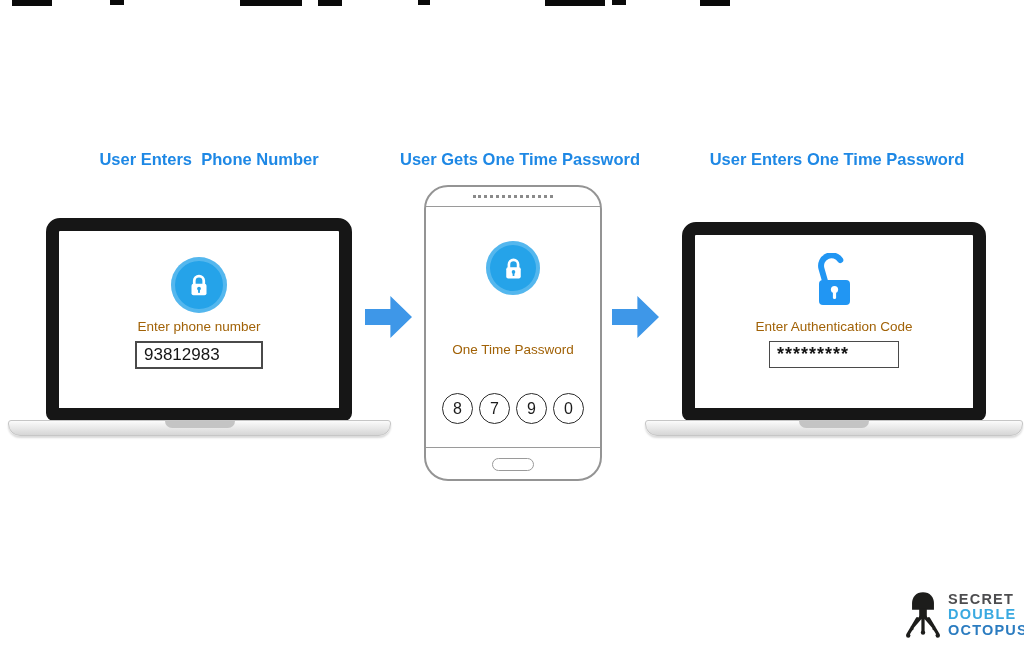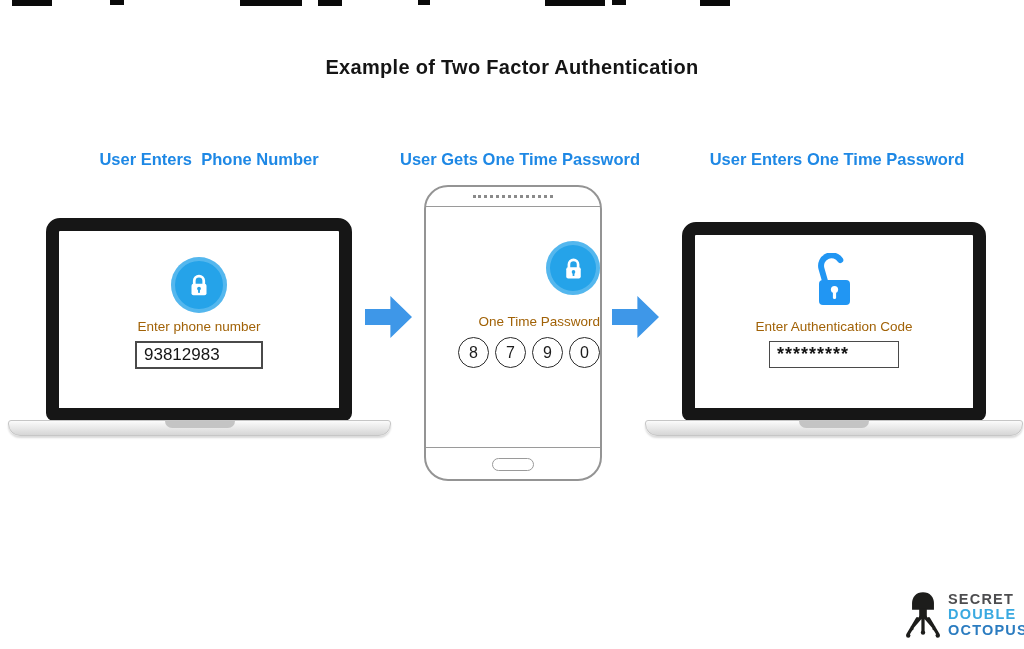--- a/index.html
+++ b/index.html
@@ -53,21 +53,21 @@
   
   .phone { position:absolute; left:424px; top:185px; width:178px; height:296px;
            background:#fff; border:2px solid #949494; border-radius:24px; }
   .speaker { position:absolute; top:8px; left:50%; transform:translateX(-50%);
              width:80px; border-top:3px dotted #8a8a8a; }
   .phone-top-line { position:absolute; top:19px; left:0; right:0; border-top:1.5px solid #9a9a9a; }
   .phone-bottom-line { position:absolute; bottom:31px; left:0; right:0; border-top:1.5px solid #9a9a9a; }
   .home-btn { position:absolute; bottom:8px; left:50%; transform:translateX(-50%);
               width:42px; height:13px; border:1.5px solid #9a9a9a; border-radius:8px; background:#fff; }
   .phone-screen { position:absolute; top:21px; bottom:32px; left:0; right:0;
-                  display:flex; flex-direction:column; align-items:flex-end; }
+                  display:flex; flex-direction:column; align-items:center;gap:28px; }
   .otp-row { display:flex; gap:6px; margin-top:8px; }
   .digit-circle { width:31px; height:31px; border:1.5px solid #2b2b2b; border-radius:50%;
                   display:flex; align-items:center; justify-content:center;
                   font-size:16px; color:#1c1c1c; background:#fff; }
 
   
   .logo { position:absolute; left:903px; top:589px; display:flex; align-items:center; gap:5px; }
   .logo-text { font-weight:700; font-size:14.5px; line-height:15.5px; letter-spacing:1.2px; }
   .logo-l1 { color:#4D4D4F; }
   .logo-l2 { color:#39A9E0; }
@@ -80,21 +80,20 @@
 
   <div class="artifact" style="left:12px;  width:40px; height:6px;"></div>
   <div class="artifact" style="left:110px; width:14px; height:5px;"></div>
   <div class="artifact" style="left:240px; width:62px; height:6px;"></div>
   <div class="artifact" style="left:318px; width:24px; height:6px;"></div>
   <div class="artifact" style="left:418px; width:12px; height:5px;"></div>
   <div class="artifact" style="left:545px; width:60px; height:6px;"></div>
   <div class="artifact" style="left:612px; width:14px; height:5px;"></div>
   <div class="artifact" style="left:700px; width:30px; height:6px;"></div>
 
-  <div class="title">Example of Two Factor Authentication</div>
 
   <div class="step-heading h1">User Enters  Phone Number</div>
   <div class="step-heading h3">User Enters One Time Password</div>
   <div class="step-heading h2">User Gets One Time Password</div>
 
   <div class="screen screen-left">
     <div class="screen-inner">
       <div class="lock-badge" style="margin-top:26px;">
         <svg viewBox="0 0 24 24" width="30" height="30">
           <path d="M8.2 11.5 V8.6 a3.8 3.8 0 0 1 7.6 0 v2.9" fill="none" stroke="#fff" stroke-width="2.2"></path>

